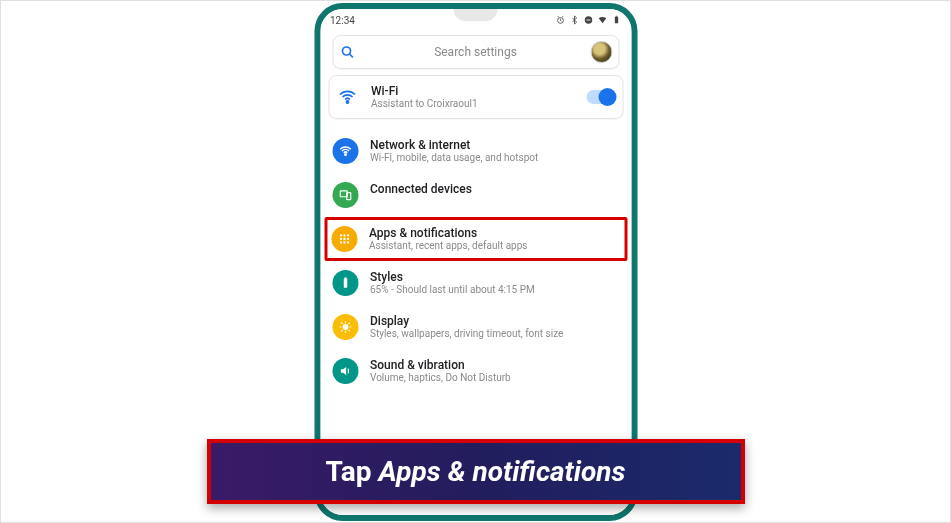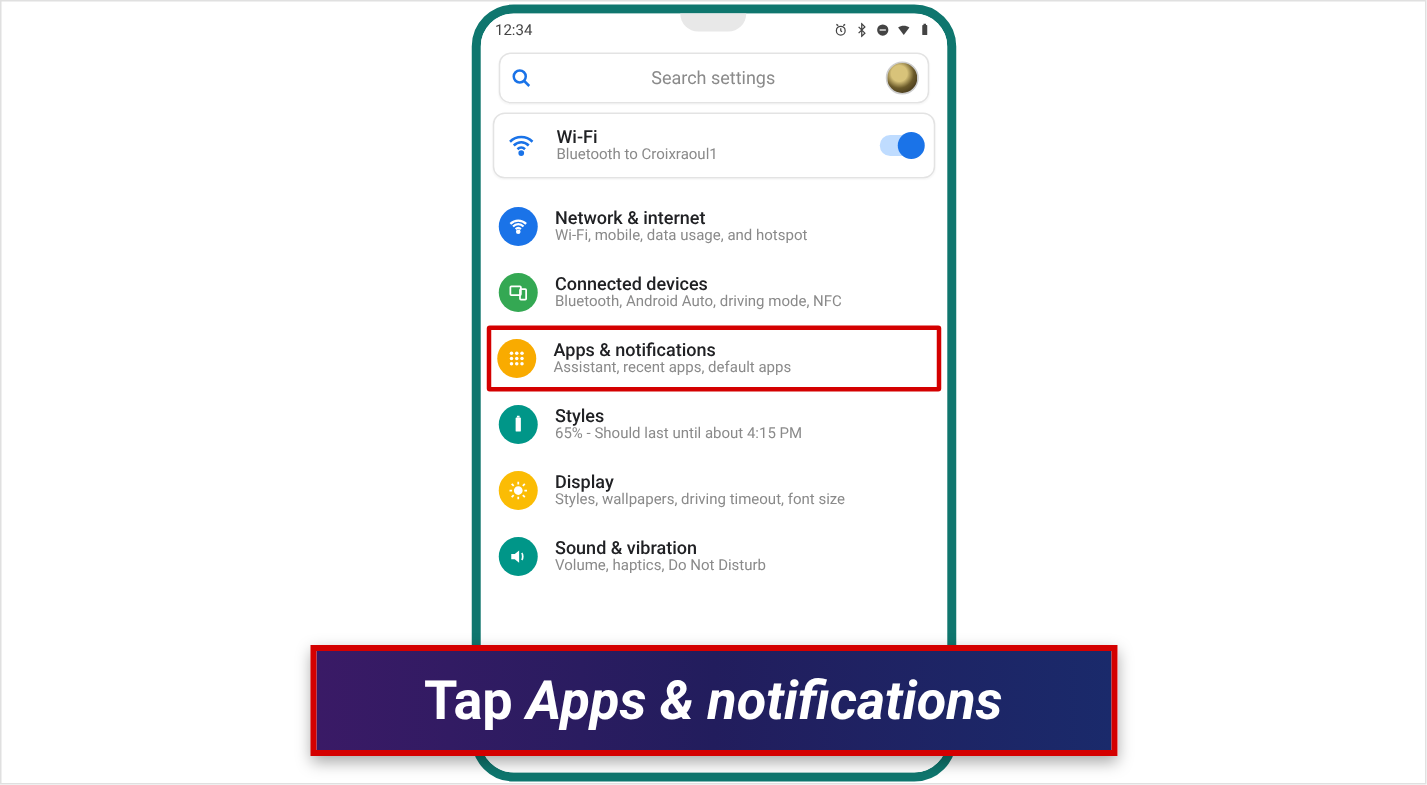--- a/index.html
+++ b/index.html
@@ -100,21 +100,21 @@
   .caption-banner{
     position:absolute;
     left:50%; transform:translateX(-50%);
     bottom:18px;
     width:538px;
     border:4px solid #d40000;
     background: linear-gradient(90deg,#3a1a66 0%, #221d5d 50%, #1a2a6b 100%);
     color:#fff;
     text-align:center;
     padding:12px 10px;
-    font-size:36px;
+    font-size:28px;
     font-weight:700;
     box-shadow: 0 4px 10px rgba(0,0,0,0.35);
   }
   .caption-banner em{ font-style:italic; font-weight:700; }
 </style>
 </head>
 <body>
 
 <div class="phone">
   <div class="notch"></div>
@@ -159,21 +159,21 @@
       <span class="ic">
         <svg width="20" height="20" viewBox="0 0 24 24" fill="none" stroke="#1a73e8" stroke-width="2">
             <path d="M3 9c5-5 13-5 18 0"></path>
             <path d="M6 12c3.5-3.5 8.5-3.5 12 0"></path>
             <path d="M9 15c1.8-1.8 4.2-1.8 6 0"></path>
             <circle cx="12" cy="18" r="1.3" fill="#1a73e8"></circle>
           </svg>
       </span>
       <div class="txt">
         <div class="title">Wi-Fi</div>
-        <div class="sub">Bluetooth to Croixraoul1</div>
+        <div class="sub">Assistant to Croixraoul1</div>
       </div>
       <div class="switch"></div>
     </div>
 
     <div class="list">
 
       <div class="row">
         <div class="circle c-blue">
           <svg width="14" height="14" viewBox="0 0 24 24" fill="none" stroke="#fff" stroke-width="2.5">
               <path d="M3 9c5-5 13-5 18 0"></path>
@@ -190,21 +190,20 @@
 
       <div class="row">
         <div class="circle c-green">
           <svg width="14" height="14" viewBox="0 0 24 24" fill="none" stroke="#fff" stroke-width="2">
               <rect x="3" y="5" width="12" height="10" rx="1"></rect>
               <rect x="14" y="8" width="7" height="12" rx="1"></rect>
             </svg>
         </div>
         <div class="body">
           <div class="title">Connected devices</div>
-          <div class="sub">Bluetooth, Android Auto, driving mode, NFC</div>
         </div>
       </div>
 
       <div class="row highlight">
         <div class="circle c-orange">
           <svg width="14" height="14" viewBox="0 0 24 24" fill="#fff">
               <circle cx="6" cy="6" r="2"></circle>
               <circle cx="12" cy="6" r="2"></circle>
               <circle cx="18" cy="6" r="2"></circle>
               <circle cx="6" cy="12" r="2"></circle>

